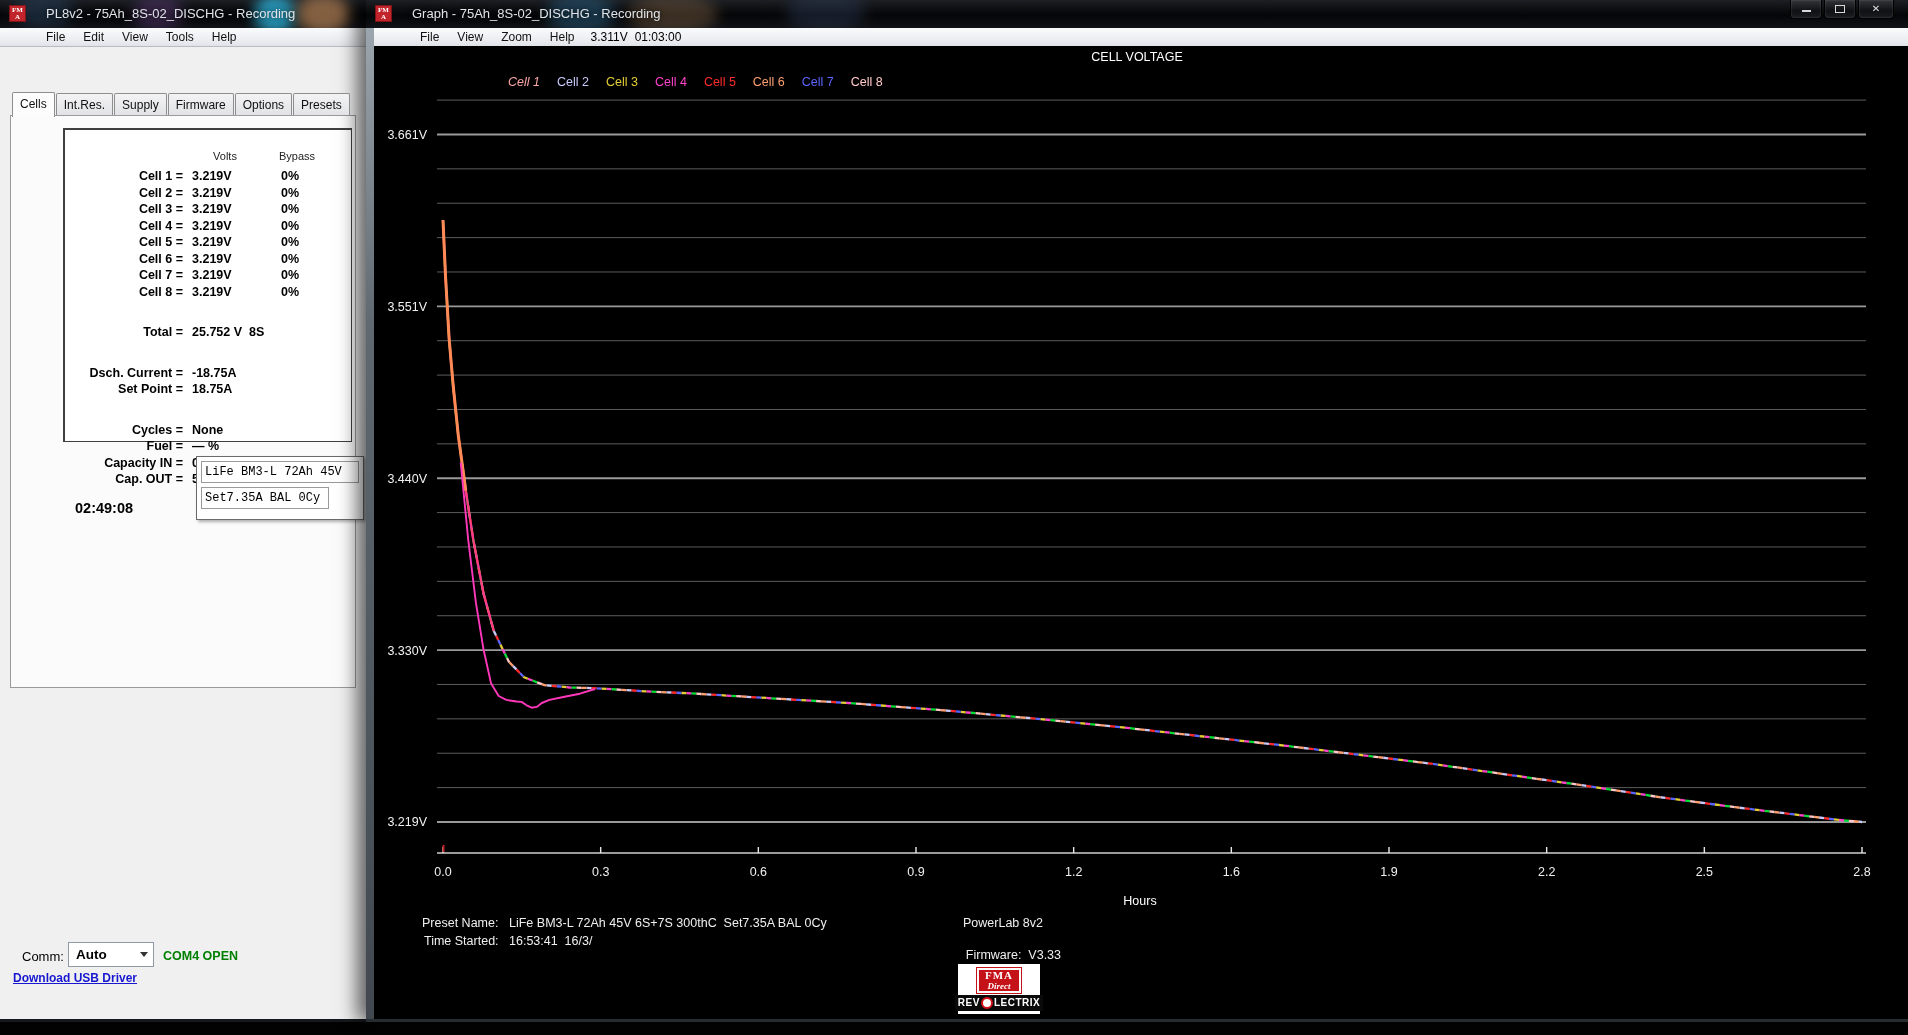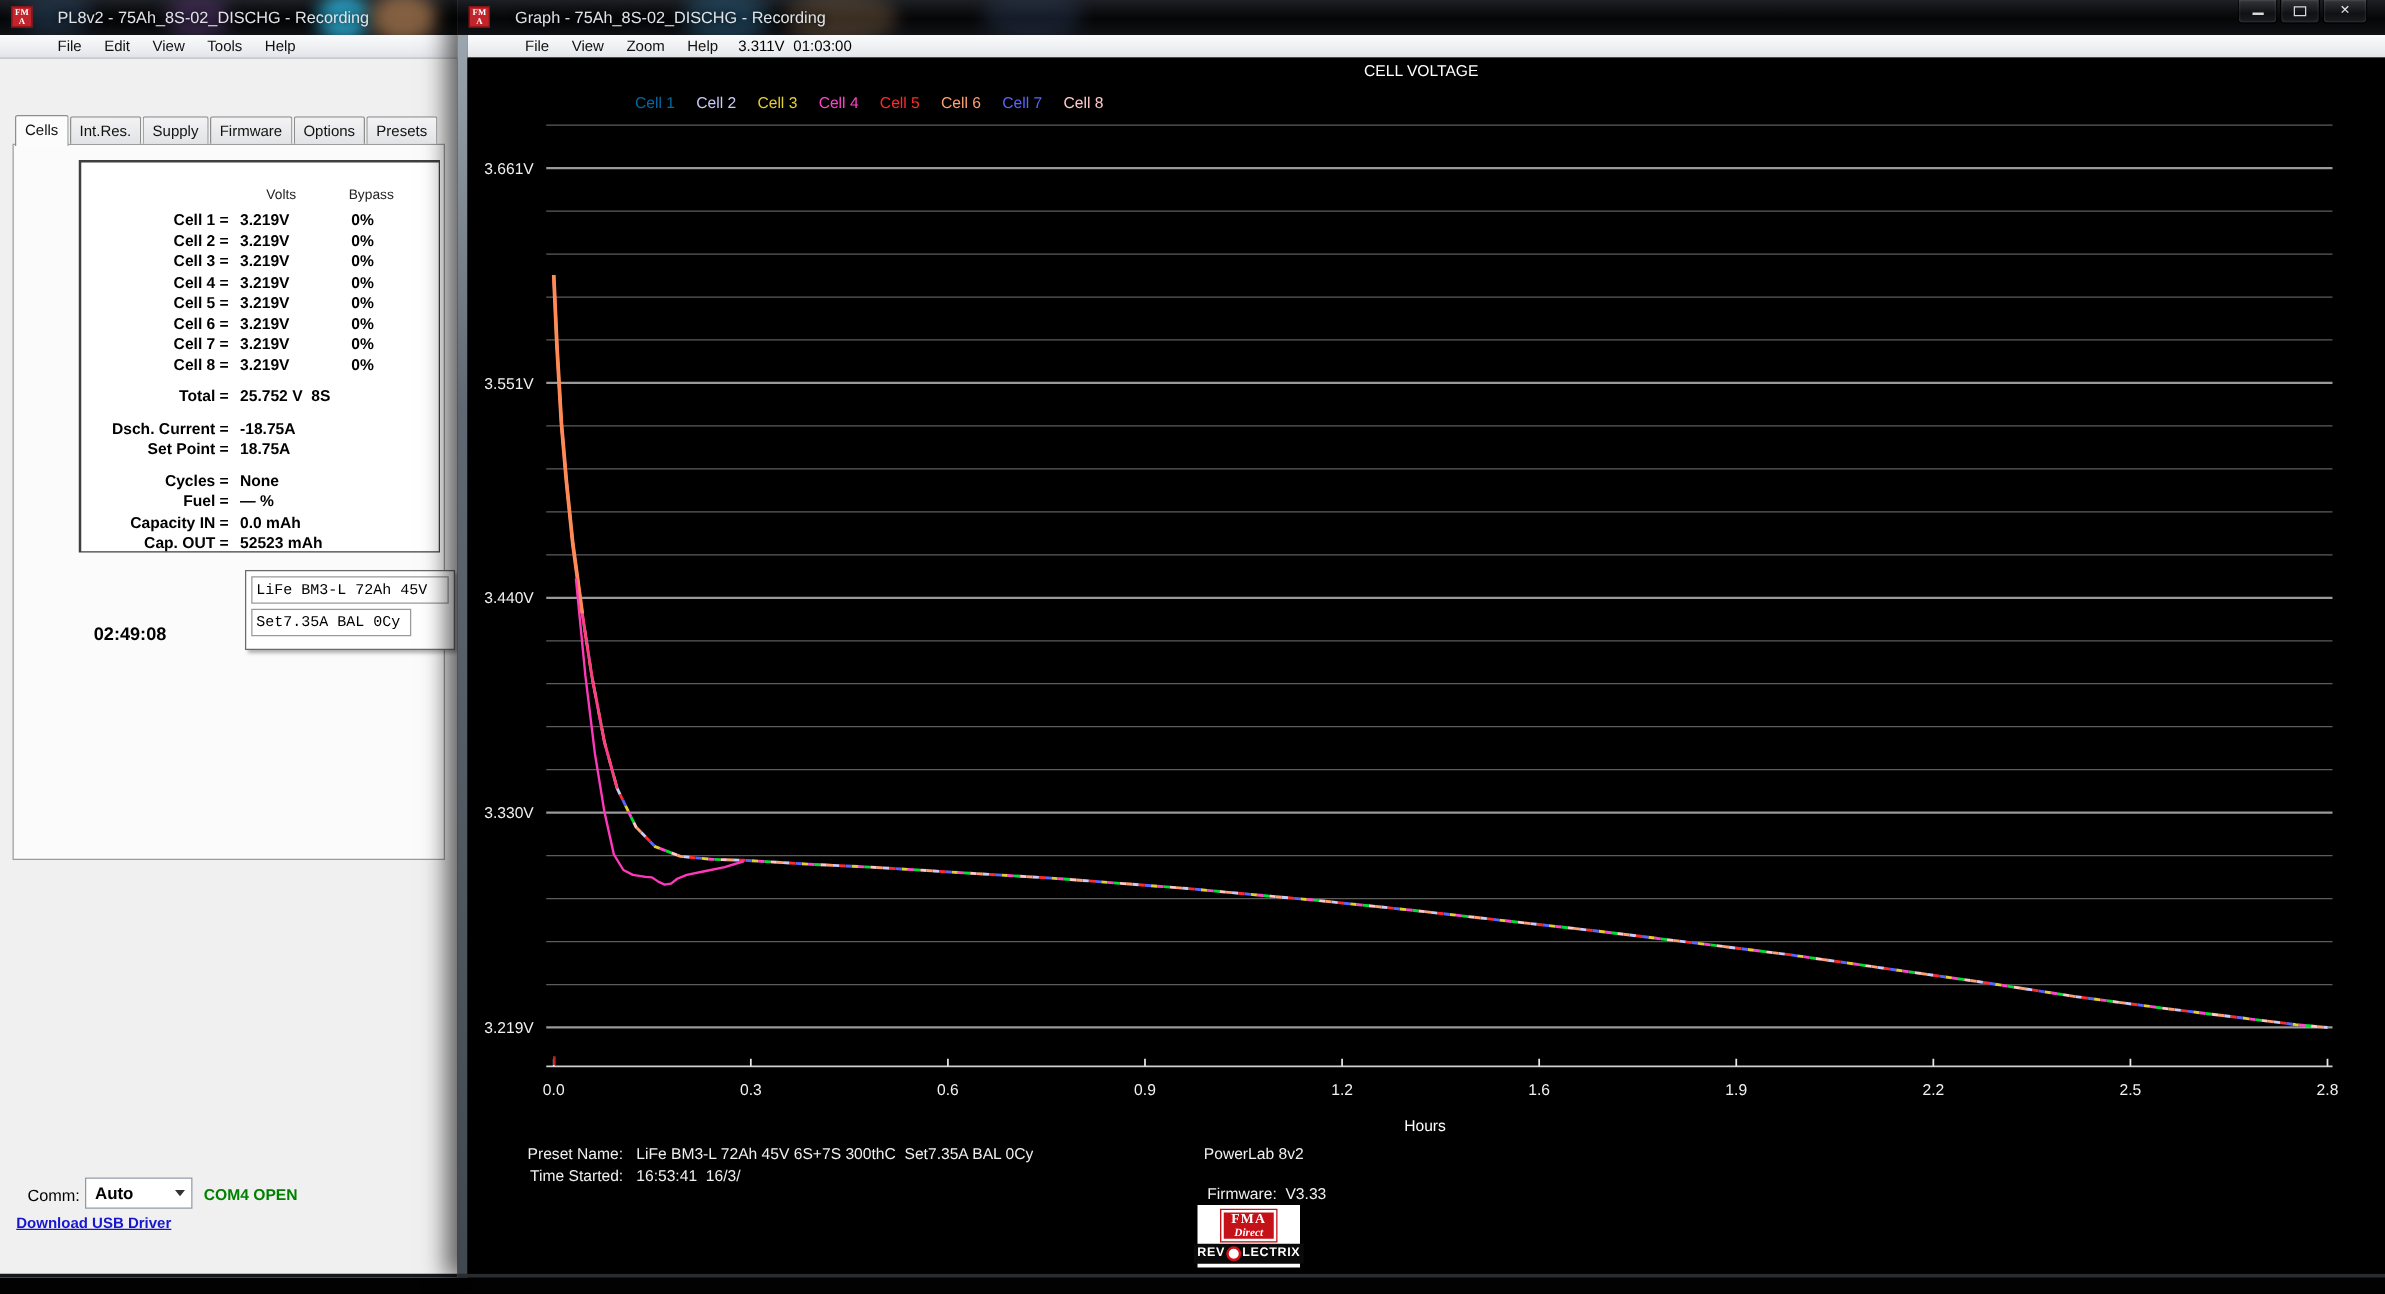--- a/index.html
+++ b/index.html
@@ -31,21 +31,21 @@
   .tab-panel{position:absolute;left:10px;top:115px;width:346px;height:573px;background:#fbfbfb;
     border:1px solid #9b9b9b;box-sizing:border-box;}
   .readout-box{position:absolute;left:52px;top:12px;width:289px;height:314px;background:#fff;
     border:2px solid #3f3f3f;border-right-width:1px;border-bottom-width:1px;box-sizing:border-box;
     padding-top:20px;}
   .ro-grid{display:grid;grid-template-columns:118px 72px 60px;column-gap:6px;}
   .ro-h{font-size:11px;color:#222;text-align:center;height:18px;}
   .ro-label{text-align:right;font-weight:bold;font-size:12.5px;line-height:16.5px;color:#000;white-space:pre;}
   .ro-val{text-align:left;font-weight:bold;font-size:12.5px;line-height:16.5px;color:#000;padding-left:3px;white-space:pre;}
   .ro-byp{text-align:left;font-weight:bold;font-size:12.5px;line-height:16.5px;color:#000;padding-left:14px;}
-  .gap{margin-top:9px;}
+  .gap{margin-top:24px;}
   .timer{position:absolute;left:64px;top:384px;font-size:14.5px;font-weight:bold;color:#000;}
   .preset-box{position:absolute;left:185px;top:340px;width:168px;height:64px;background:#fff;
     border:1px solid #6b6b6b;box-shadow:2px 2px 3px rgba(0,0,0,.3);box-sizing:border-box;padding:4px;}
   .preset-field{border:1px solid #9a9a9a;background:#fff;font-family:"Liberation Mono",monospace;
     font-size:12px;line-height:20px;height:22px;box-sizing:border-box;padding:0 3px;
     white-space:nowrap;overflow:hidden;color:#000;}
   .preset-field.f2{margin-top:4px;width:128px;}
   .comm-row{position:absolute;left:0;top:945px;width:100%;height:30px;}
   .comm-label{position:absolute;left:22px;top:4px;font-size:13px;color:#000;}
   .comm-select{position:absolute;left:68px;top:-3px;width:86px;height:25px;background:#fff;
@@ -216,21 +216,21 @@
       </span>
     <span class="menu-readout">3.311V</span>
     <span class="menu-readout" style="padding-left:0;">01:03:00</span>
   </div>
   <div class="win-frame-left"></div>
   <div class="win-frame-bottom"></div>
 
   <div class="client">
     <div class="chart-title">CELL VOLTAGE</div>
     <div class="legend" id="legend">
-        <span style="color: #0369a1;">Cell 1</span>
+        <span style="color: #fca5a5; font-style: italic;">Cell 1</span>
         <span style="color: rgb(201, 201, 250);">Cell 2</span>
         <span style="color: rgb(227, 205, 52);">Cell 3</span>
         <span style="color: rgb(255, 68, 204);">Cell 4</span>
         <span style="color: rgb(255, 42, 42);">Cell 5</span>
         <span style="color: rgb(255, 160, 112);">Cell 6</span>
         <span style="color: rgb(90, 100, 255);">Cell 7</span>
         <span style="color: rgb(255, 201, 201);">Cell 8</span>
       </div>
     <svg id="chart-svg" width="1534" height="973" viewBox="374 46 1534 973">
         <line x1="437" y1="100.1" x2="1866" y2="100.1" stroke="#5c5c5c" stroke-width="1"></line>

